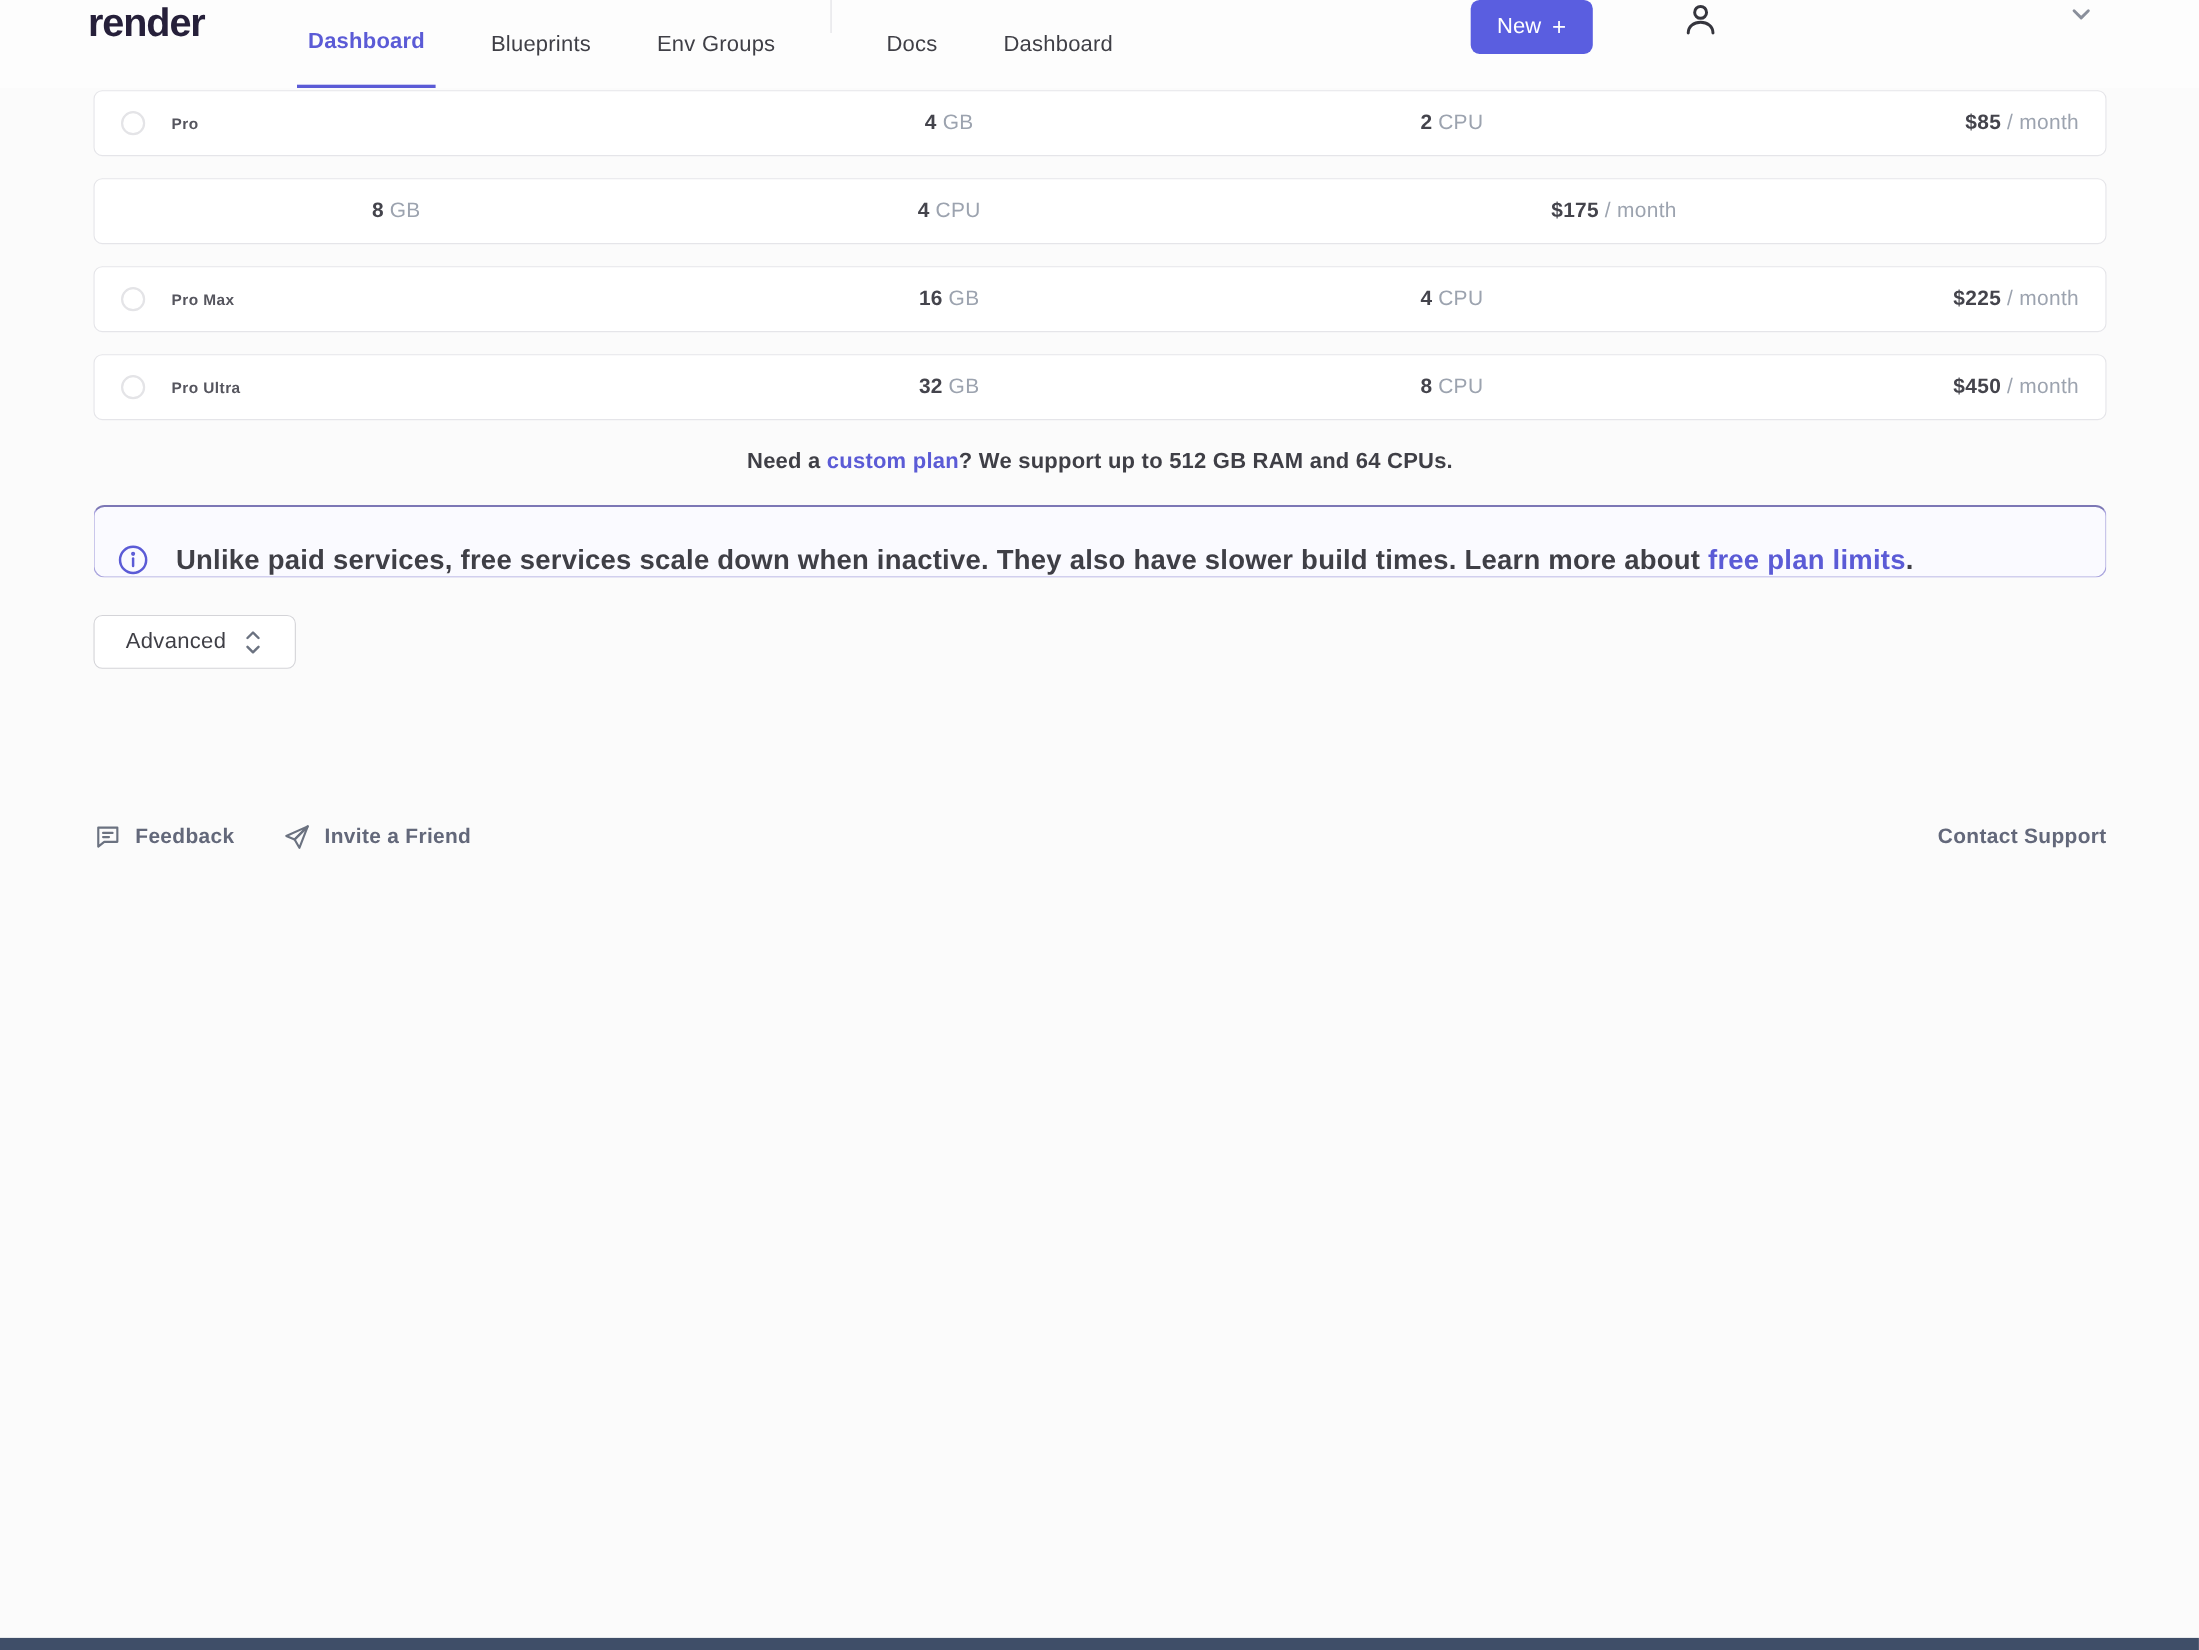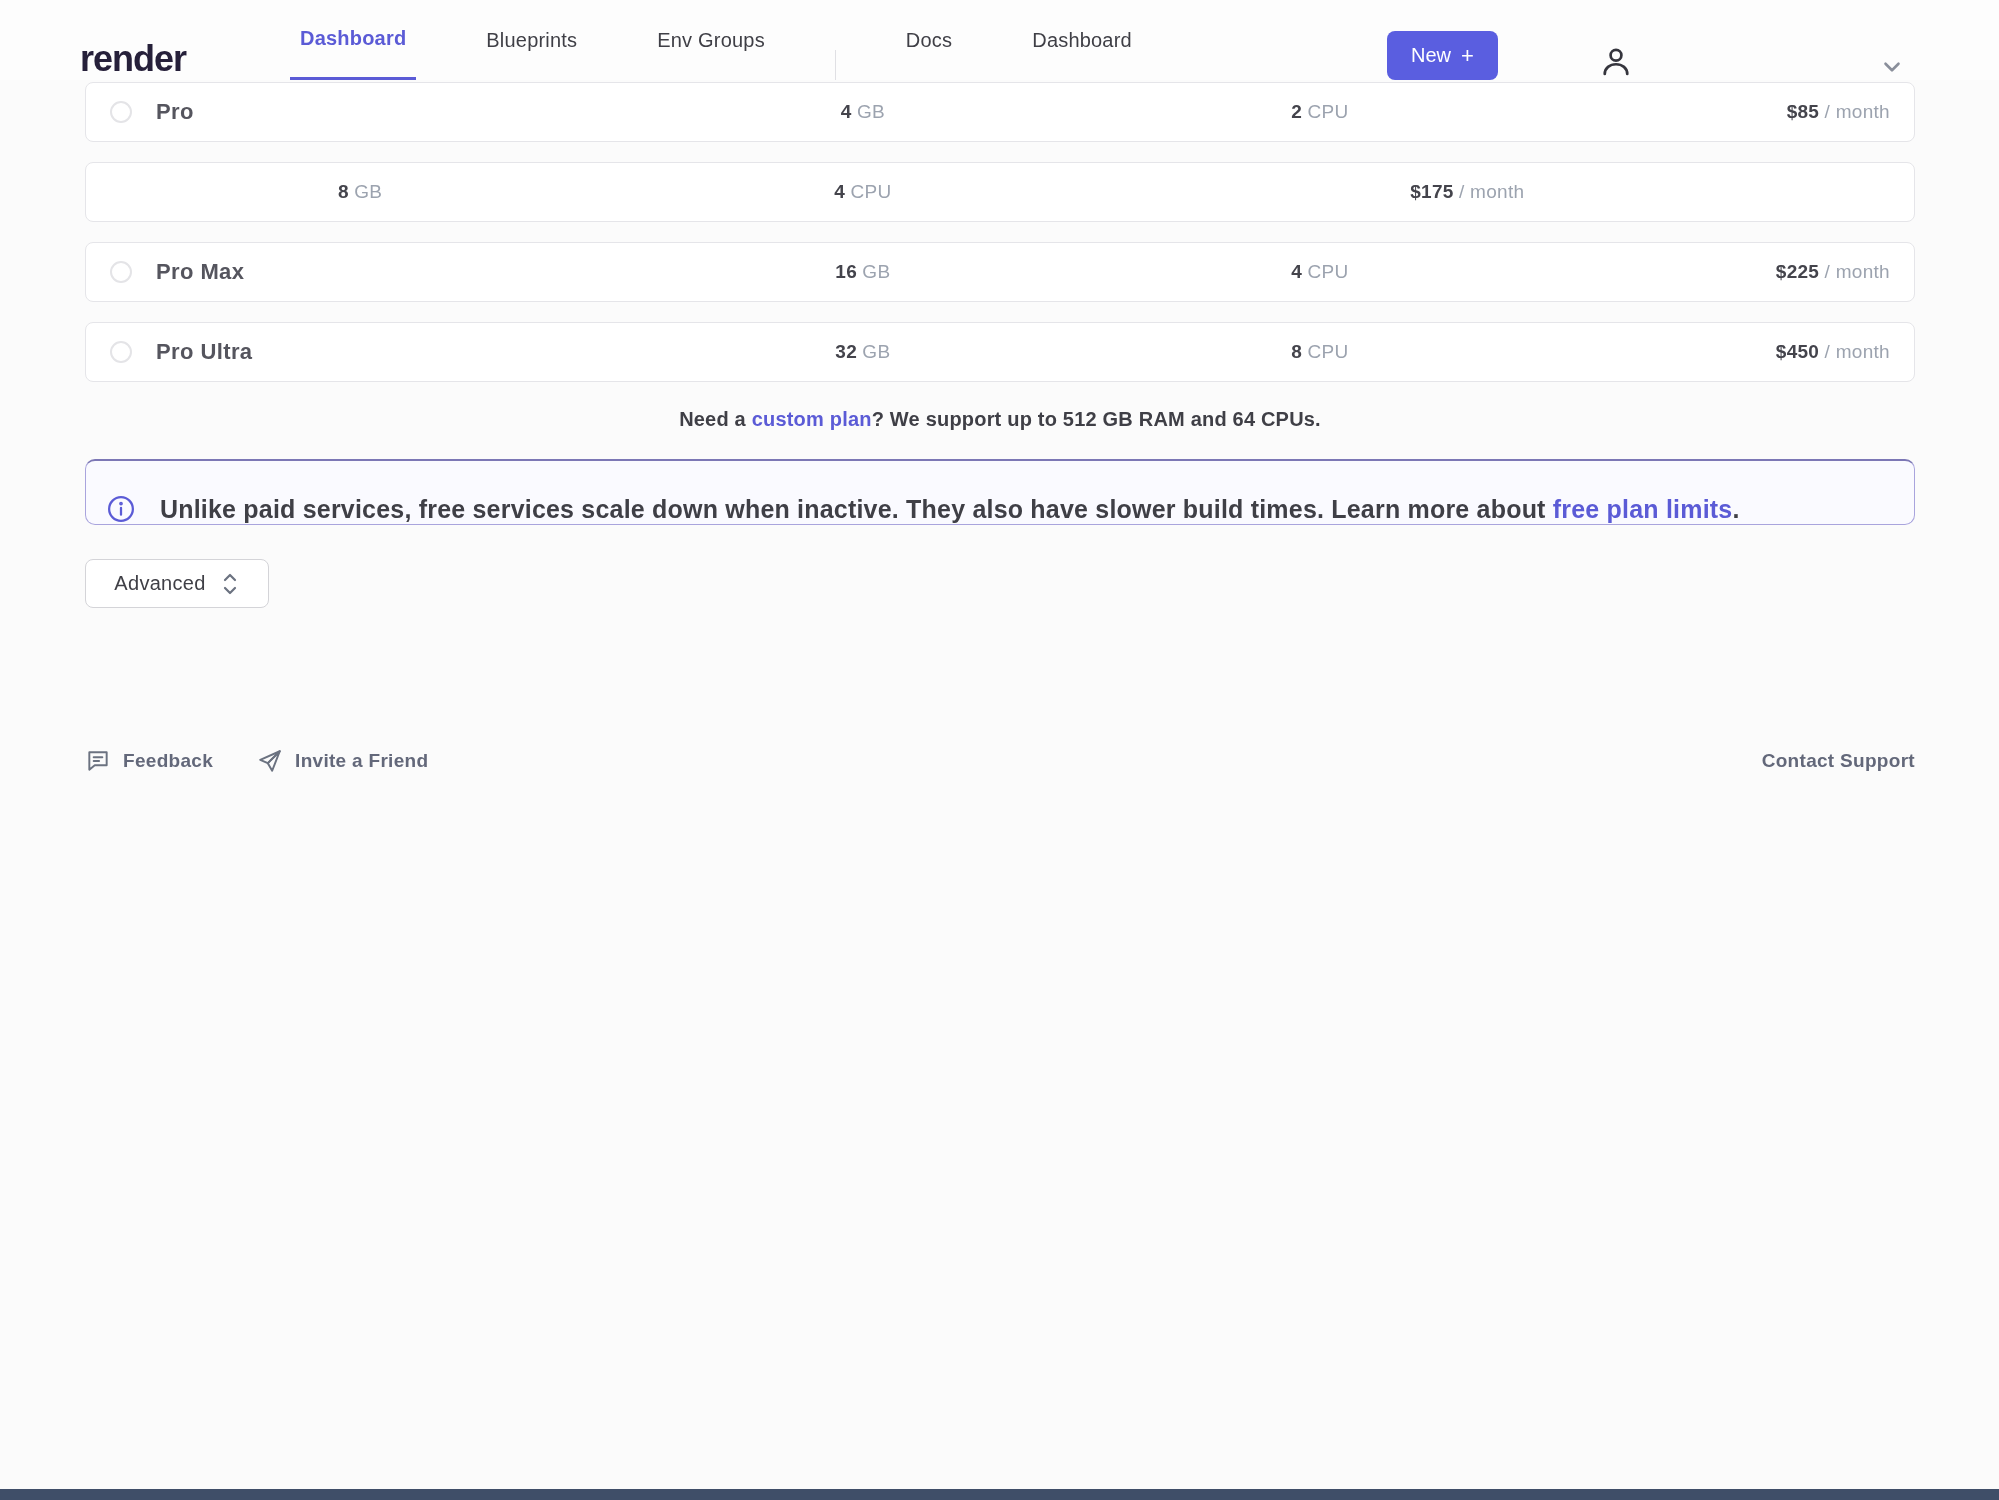--- a/index.html
+++ b/index.html
@@ -9,23 +9,23 @@
     background:#fbfbfb;
     font-family:"Liberation Sans", sans-serif;
     color:#3f3f46;
     overflow:hidden;
   }
 
   
   .nav {
     position:absolute; top:0; left:0; right:0; height:80px;
     background:#fdfdfd;
-    display:flex; align-items:flex-end;
+    display:flex; align-items:flex-start;
     padding:0 94px 0 80px;
-    column-gap:60px;
+    column-gap:40px;
     z-index:5;
   }
   .logo {
     font-size:36px; font-weight:700; color:#26203a;
     letter-spacing:-1px; margin-right:44px;
   }
   .nav-item {
     font-size:20px; color:#3f3f46; height:80px;
     display:flex; align-items:center; cursor:pointer;
     padding:0 10px; letter-spacing:0.2px;
@@ -56,21 +56,21 @@
     display:grid;
     grid-template-columns:30% 25% 25% 20%;
     align-items:center;
     cursor:pointer;
   }
   .plan-name-cell { display:flex; align-items:center; gap:24px; padding-left:24px; }
   .radio {
     width:22px; height:22px; border-radius:50%;
     border:2px solid #e4e4e7; background:#fff; flex:0 0 auto;
   }
-  .plan-name { font-size:22px; font-weight:700; color:#55555e; letter-spacing:0.4px; }
+  .plan-name { font-size:14px; font-weight:700; color:#55555e; letter-spacing:0.4px; }
   .cell-center { text-align:center; font-size:19px; }
   .cell-right { text-align:right; padding-right:24px; font-size:19px; }
   .val { color:#44444c; font-weight:700; letter-spacing:0.3px; }
   .unit { color:#9ca3af; letter-spacing:0.3px; }
 
   
   .custom-note {
     margin-top:26px; text-align:center; font-size:20px; color:#3f3f46;
     font-weight:700; letter-spacing:0.2px;
   }

